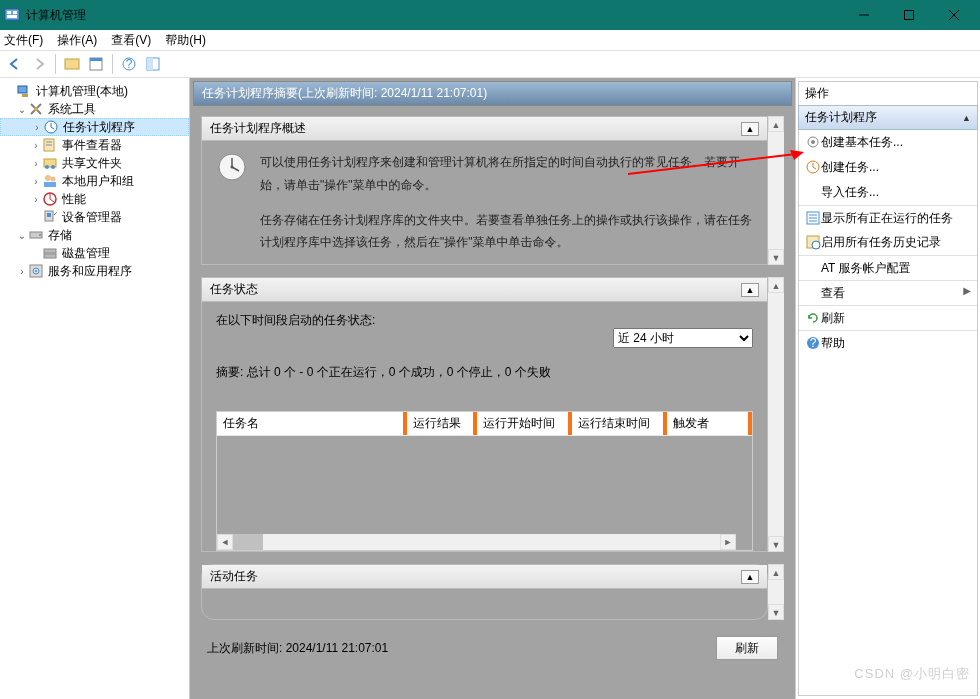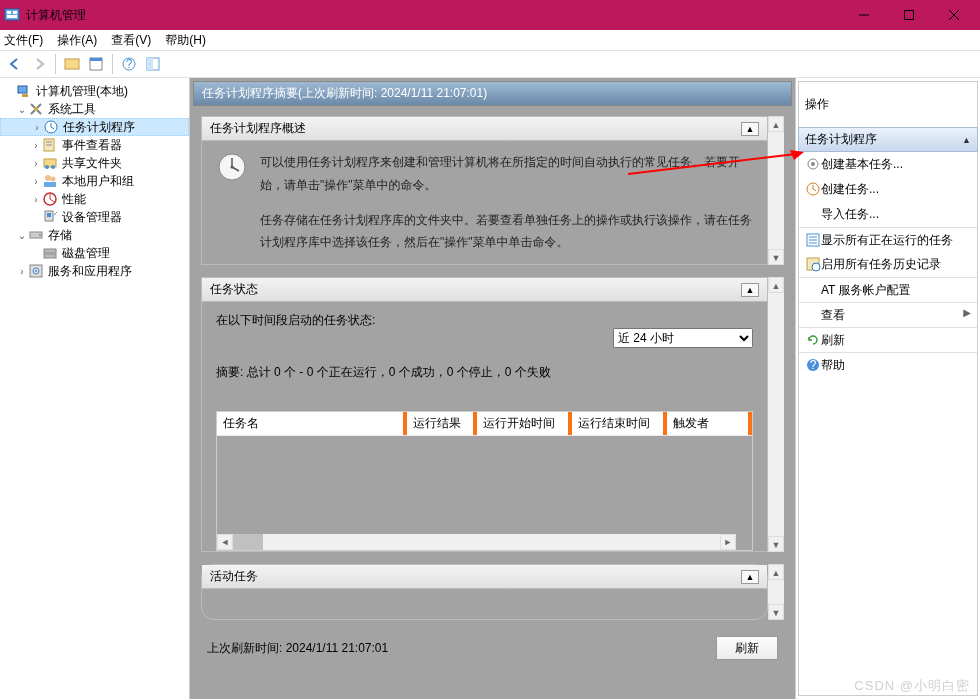--- a/index.html
+++ b/index.html
@@ -1,18 +1,18 @@
 <!DOCTYPE html>
 <html><head>
   <meta charset="utf-8">
   <style>
     * { box-sizing: border-box; margin: 0; padding: 0; font-family: "Microsoft YaHei", "Segoe UI", Arial, sans-serif; font-size: 12px; }
     body { background: #fff; width: 980px; height: 699px; overflow: hidden; position: relative; }
     
-    .titlebar { height: 30px; display: flex; align-items: center; padding: 0 4px; background: #be185d; }
+    .titlebar { height: 30px; display: flex; align-items: center; padding: 0 4px; background: #0f766e; }
     .titlebar .app-icon { width: 16px; height: 16px; margin-right: 6px; }
     .titlebar .title { flex: 1; }
     .titlebar .win-btns { display: flex; }
     .titlebar .win-btn { width: 45px; height: 28px; display: flex; align-items: center; justify-content: center; }
     .titlebar .win-btn svg { stroke: #000; }
     
     .menubar { height: 20px; display: flex; align-items: center; padding: 0 4px; gap: 14px; }
     .menubar span { cursor: default; }
     
     .toolbar { height: 28px; border-top: 1px solid #e0e0e0; border-bottom: 1px solid #e0e0e0; display: flex; align-items: center; padding: 2px 4px; gap: 2px; }
@@ -54,32 +54,32 @@
     .task-table .scroll-h .thumb { height: 100%; background: #c0c0c0; }
     .task-table .scroll-h .arr { width: 16px; background: #f0f0f0; border: 1px solid #ddd; font-size: 9px; text-align: center; line-height: 14px; color: #666; }
     
     .active-tasks { flex: 0 0 auto; border-radius: 13px; }
     .active-tasks .panel-body { height: 30px; overflow: hidden; }
     
     .footer-row { display: flex; justify-content: space-between; align-items: center; padding: 4px 6px; }
     .footer-row button { padding: 2px 18px; height: 24px; border: 1px solid #999; background: linear-gradient(#fdfdfd, #ececec); }
     
     .actions { width: 184px; display: flex; flex-direction: column; padding: 3px 2px; }
-    .actions-title { padding: 14px 6px; font-weight: normal; border: 1px solid #ccc; border-bottom: none; }
+    .actions-title { padding: 3px 6px; font-weight: normal; border: 1px solid #ccc; border-bottom: none; }
     .actions-section-hd { background: linear-gradient(#eaf1fb, #c8d8ee); border: 1px solid #a8bdd4; padding: 3px 6px; display: flex; justify-content: space-between; align-items: center; }
     .actions-section-hd .collapse { font-size: 9px; color: #333; }
     .actions-list { border: 1px solid #ccc; border-top: none; flex: 1; }
     .action-item { display: flex; align-items: flex-start; padding: 4px 6px; height: 25px; cursor: default; }
     .action-item .aicon { width: 16px; height: 16px; display: flex; align-items: center; justify-content: center; }
     .action-item.sep-above { border-top: 1px solid #e0e0e0; }
     .action-item .sub-arrow { margin-left: auto; font-size: 10px; color: #666; }
     
     .arrow-annotation { position: absolute; top: 148px; left: 628px; width: 176px; height: 28px; pointer-events: none; }
     
-    .watermark { position: absolute; right: 10px; bottom: 4px; color: #cfcfcf; font-size: 13px; letter-spacing: 1px; }
+    .watermark { position: absolute; right: 10px; bottom: 16px; color: #cfcfcf; font-size: 13px; letter-spacing: 1px; }
     
     .scroll-side { width: 16px; background: #f0f0f0; display: flex; flex-direction: column; }
     .scroll-side .arr { height: 16px; font-size: 9px; text-align: center; line-height: 16px; color: #666; border: 1px solid #ddd;}
     .scroll-side .track { flex: 1; }
     .overview-wrap, .status-wrap, .active-wrap { display: flex; }
     .overview-wrap .panel, .status-wrap .panel, .active-wrap .panel { flex: 1; }
   </style>
 </head>
 <body>
 

